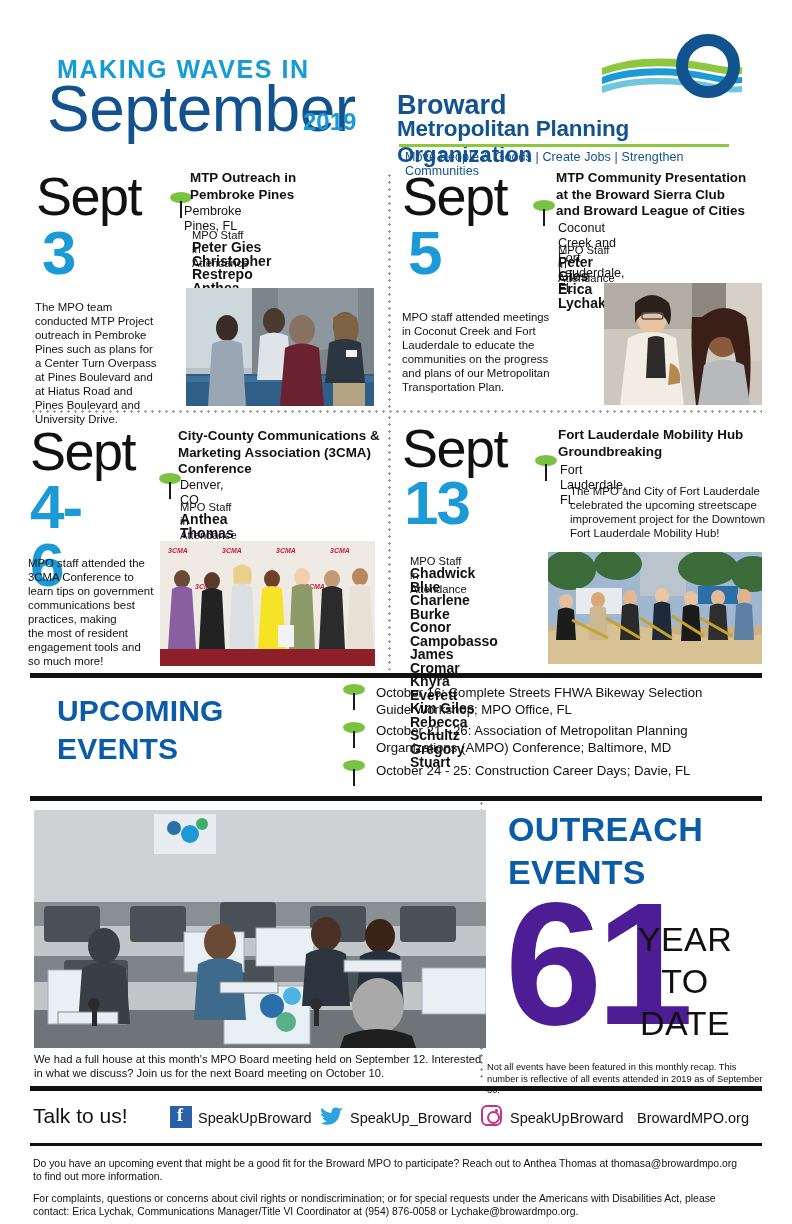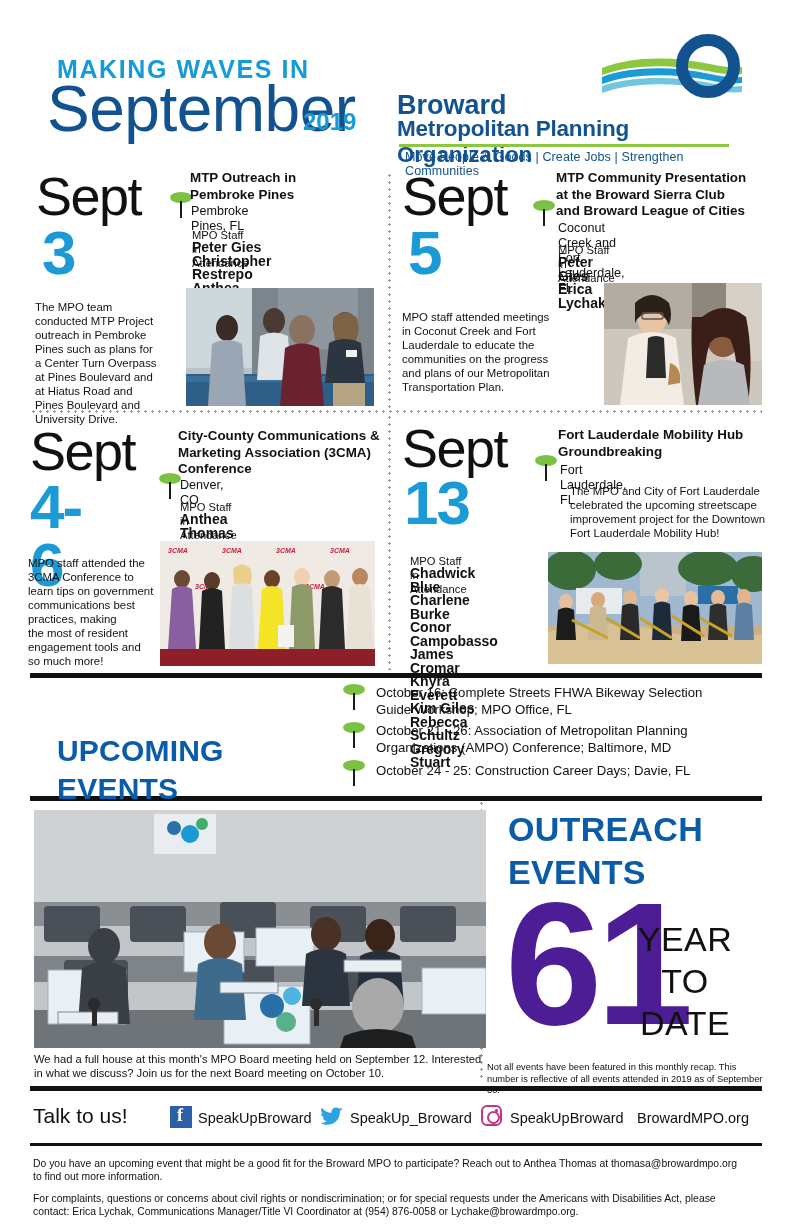--- a/index.html
+++ b/index.html
@@ -222,21 +222,21 @@
 
   <div class="evt">
     <div class="evt-sept" style="left:36px; top:170px;">Sept</div>
     <div class="evt-day" style="left:42px; top:224px;">3</div>
     <div class="pin" style="left:170px; top:192px;">
       <div class="pin-head"></div>
         <div class="pin-stem"></div>
     </div>
     <div class="evt-title" style="left:190px; top:170px; width:185px; white-space:pre-line;">MTP Outreach in
 Pembroke Pines</div>
-    <div class="evt-loc" style="left:191px; top:204px;">Pembroke Pines, FL</div>
+    <div class="evt-loc" style="left:184px; top:204px;">Pembroke Pines, FL</div>
     <div class="evt-staff-head" style="left:192px; top:228px;">MPO Staff in Attendance</div>
     <div class="evt-staff-list" style="left:192px; top:241px; white-space:pre-line;">Peter Gies
 Christopher Restrepo
 Anthea Thomas</div>
     <div class="evt-body" style="left:35px; top:300px; width:145px; white-space:pre-line;">The MPO team
 conducted MTP Project
 outreach in Pembroke
 Pines such as plans for
 a Center Turn Overpass
 at Pines Boulevard and
@@ -418,21 +418,21 @@
             <path d="M58 66 L92 86"></path>
             <path d="M92 66 L124 86"></path>
           <path d="M124 64 L156 84"></path>
             <path d="M152 66 L184 84"></path>
         </g>
       </svg>
     </div>
   </div>
 
   <div>
-    <div class="upc-title" style="white-space:pre-line;margin-top:40px;">UPCOMING
+    <div class="upc-title" style="white-space:pre-line;">UPCOMING
 EVENTS</div>
 
     <div class="pin" style="left:343px; top:684px;">
       <div class="pin-head"></div>
         <div class="pin-stem"></div>
     </div>
     <div class="upc-item" style="left:376px; top:684px; width:390px; white-space:pre-line;">October 16: Complete Streets FHWA Bikeway Selection
 Guide Workshop; MPO Office, FL</div>
 
     <div class="pin" style="left:343px; top:722px;">

